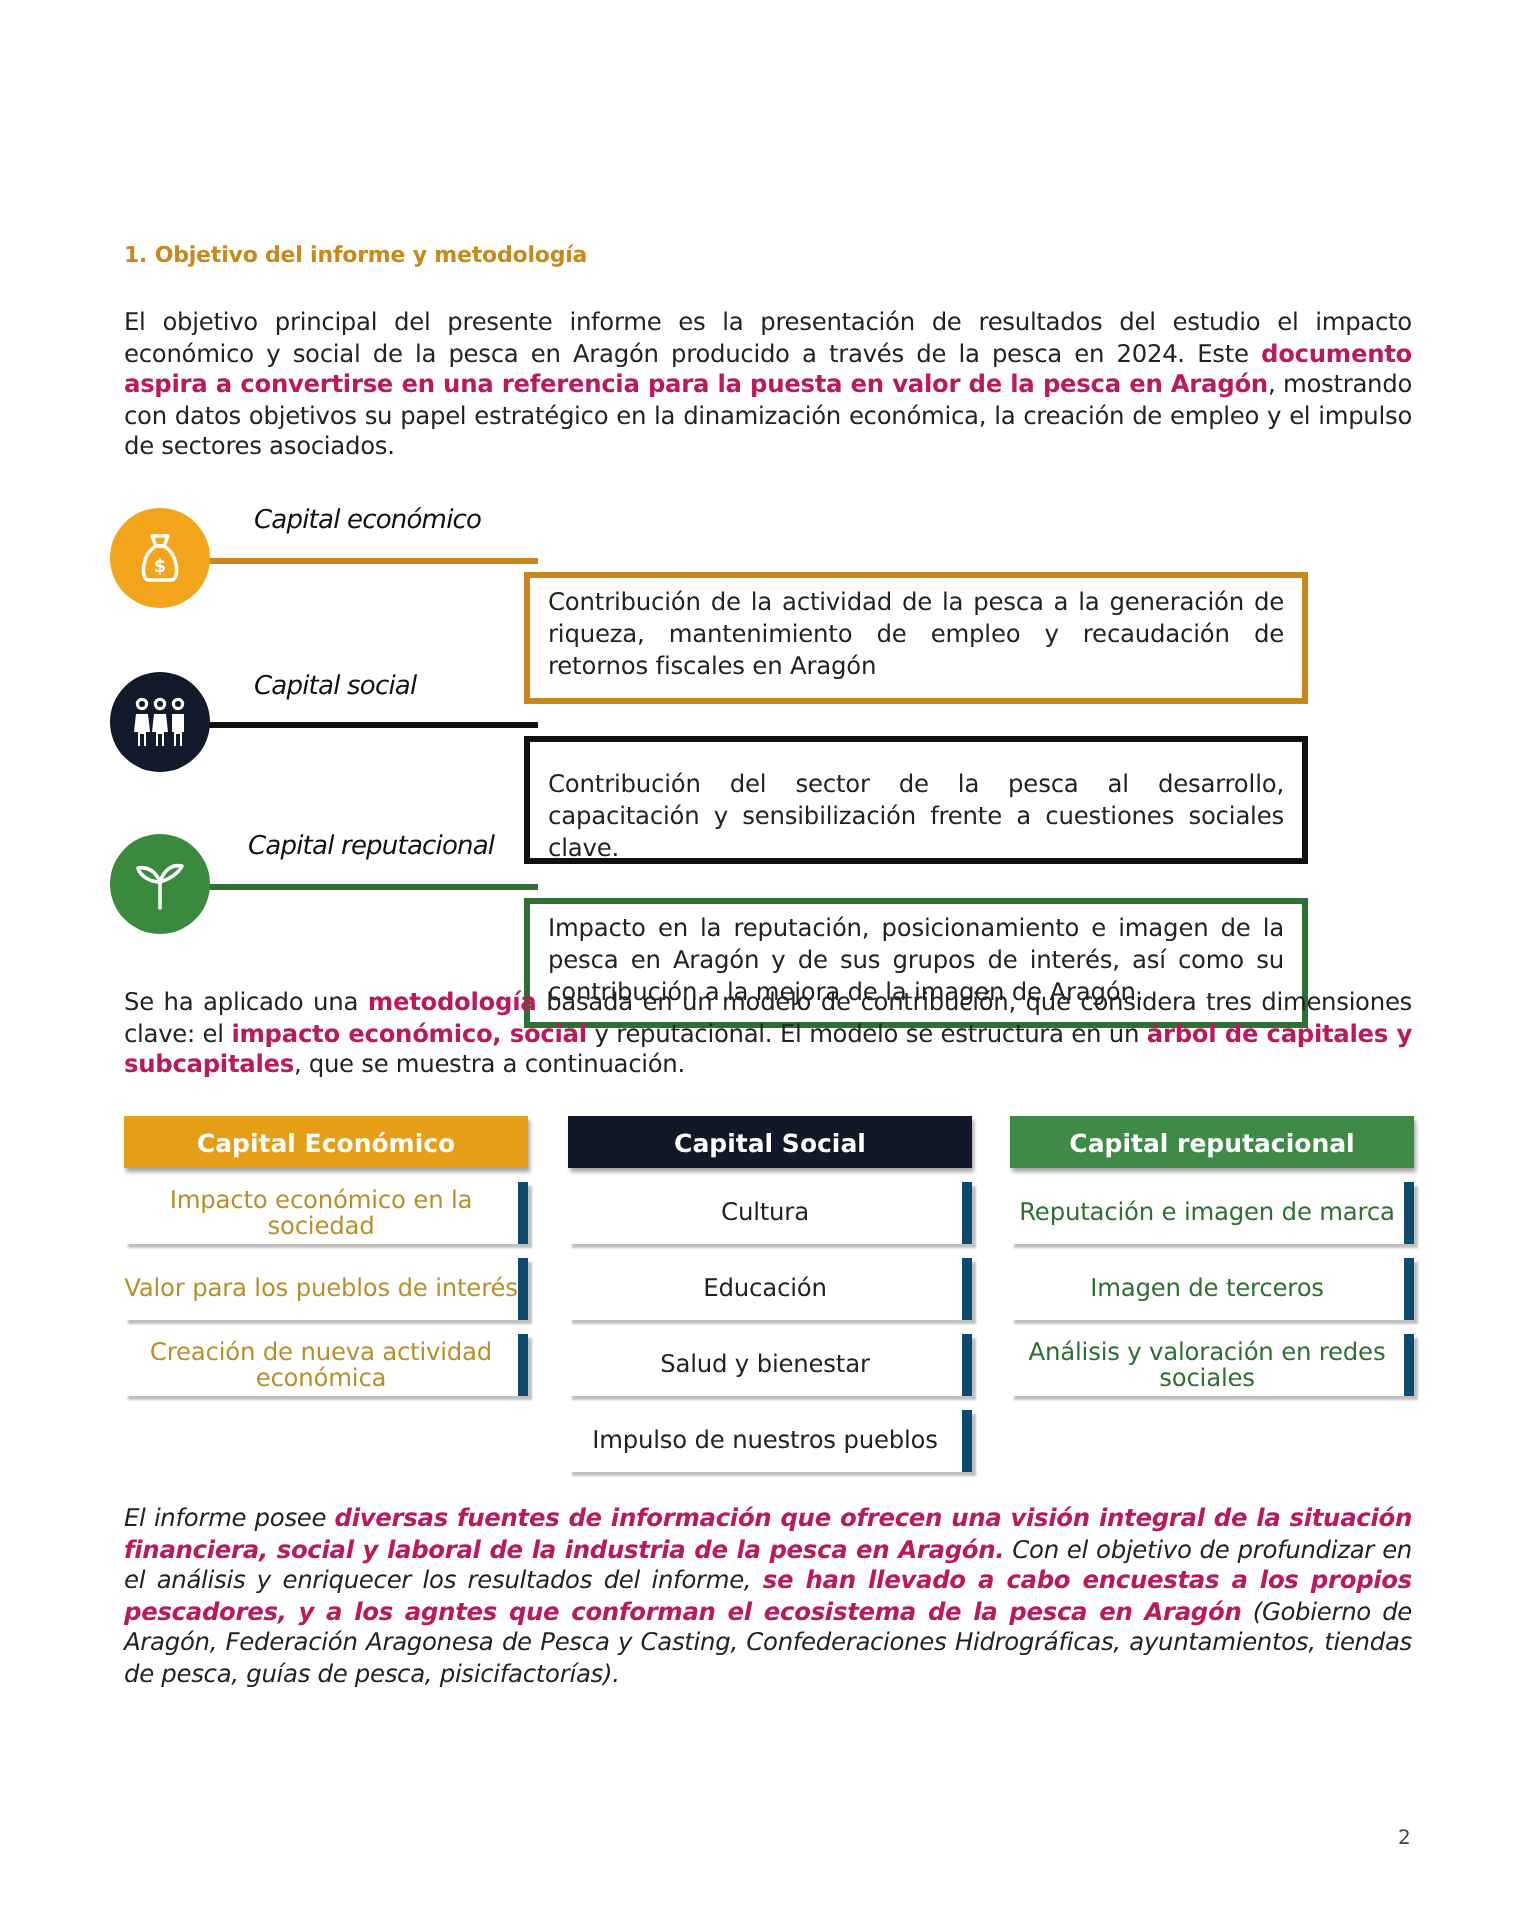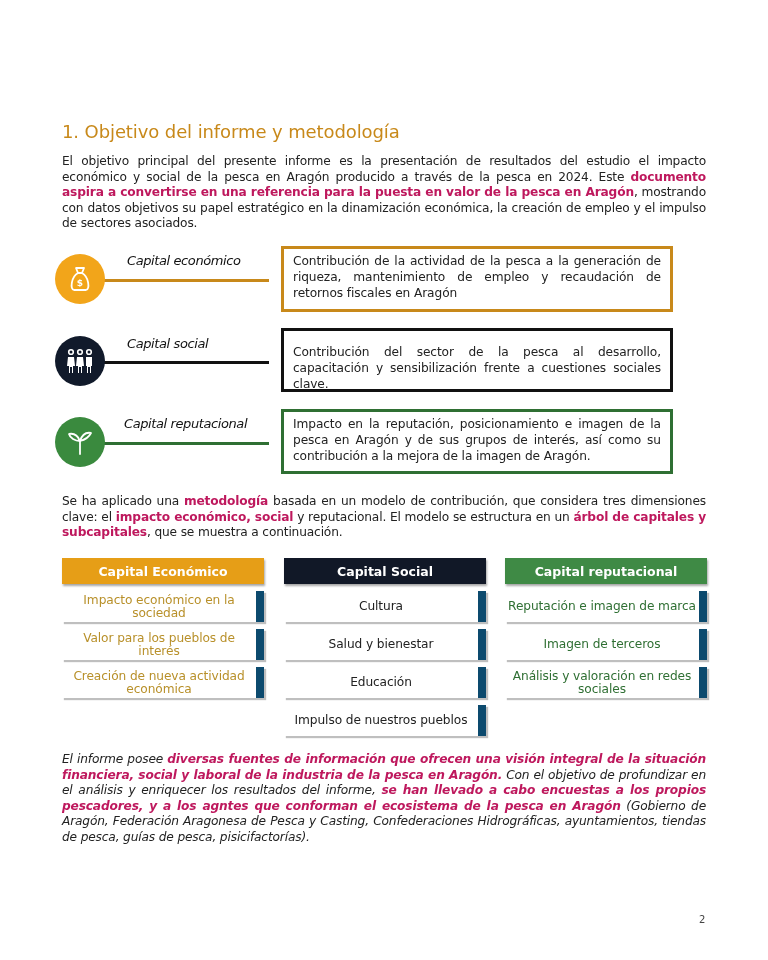--- a/index.html
+++ b/index.html
@@ -1,39 +1,39 @@
 <!DOCTYPE html>
 <html><head>
 <meta charset="utf-8">
 <style>
   html, body { margin: 0; padding: 0; background: #ffffff; }
   body { width: 768px; height: 960px; position: relative; overflow: hidden;
          font-family: "DejaVu Sans", sans-serif; color: #1a1a1a; }
   .page { position: absolute; left: 0; top: 0; width: 768px; height: 960px; }
 
-  .h1 { position: absolute; left: 62px; top: 121px; font-size: 18px; font-weight: normal;
+  .h1 { position: absolute; left: 62px; top: 121px; font-size: 11px; font-weight: bold;
         color: #c8891a; letter-spacing: -0.1px; }
 
   .para { position: absolute; left: 62px; width: 644px; font-size: 12.2px; line-height: 15.6px;
           text-align: justify; color: #222; letter-spacing: -0.15px; }
   .para b { font-weight: bold; color: #be185d; }
   .p1 { top: 154px; }
   .p2 { top: 494px; }
   .p3 { top: 752px; font-style: italic; }
 
   
   .cap-row { position: absolute; left: 55px; width: 652px; height: 66px; }
   .cap-icon { position: absolute; left: 0; width: 50px; height: 50px; border-radius: 50%;
               display: flex; align-items: center; justify-content: center; }
   .cap-line { position: absolute; height: 3px; left: 48px; width: 166px; }
   .cap-title { position: absolute; font-family: "DejaVu Sans", sans-serif; font-style: italic;
                font-size: 13px; color: #111; letter-spacing: -0.4px; }
-  .cap-box { position: absolute; left: 226px; width: 392px; border: 3px solid #000;
+  .cap-box { position: absolute; left: 207px; width: 392px; border: 3px solid #000;
              background: #fff; padding: 5px 9px; font-size: 12.2px; line-height: 15.8px;
-             text-align: justify; color: #222; letter-spacing: -0.1px; box-sizing: border-box; }
+             text-align: justify; color: #222; letter-spacing: -0.1px; box-sizing: border-box; margin-top: 40px; }
 
   .row-eco { top: 246px; }
   .row-eco .cap-icon { top: 8px; background: #f2a51a; }
   .row-eco .cap-line { top: 33px; background: #c8891a; }
   .row-eco .cap-title { left: 72px; top: 7px; }
   .row-eco .cap-box { top: 0; height: 66px; border-color: #c8891a; }
 
   .row-soc { top: 328px; }
   .row-soc .cap-icon { top: 8px; background: #111a2b; }
   .row-soc .cap-line { top: 33px; background: #111; }
@@ -51,21 +51,21 @@
   .col-eco { left: 62px; }
   .col-soc { left: 284px; }
   .col-rep { left: 505px; }
   .col-head { height: 26px; display: flex; align-items: center; justify-content: center;
               font-weight: bold; font-size: 12.5px; color: #fff; box-shadow: 1px 2px 2px rgba(0,0,0,0.35); }
   .col-eco .col-head { background: #e69e17; }
   .col-soc .col-head { background: #111827; }
   .col-rep .col-head { background: #3f8a45; }
   .col-item { margin-top: 7px; height: 31px; background: #fff; display: flex; align-items: center;
               justify-content: center; text-align: center; font-size: 12.2px; line-height: 12.5px;
-              box-shadow: 2px 2px 1px rgba(0,0,0,0.25); border-right: 8px solid #0c4a6e; letter-spacing: -0.1px; }
+              box-shadow: 2px 2px 1px rgba(0,0,0,0.25); border-right: 5px solid #0c4a6e; letter-spacing: -0.1px; }
   .col-eco .col-item { color: #b8902a; }
   .col-soc .col-item { color: #222; }
   .col-rep .col-item { color: #2f6f33; text-align: center; }
 
   .page-num { position: absolute; left: 699px; top: 914px; font-size: 10px; color: #444; }
 </style>
 </head>
 <body>
 
 <div class="page">
@@ -127,22 +127,22 @@
   <div class="col col-eco">
     <div class="col-head">Capital Económico</div>
     <div class="col-item">Impacto económico en la sociedad</div>
     <div class="col-item">Valor para los pueblos de interés</div>
     <div class="col-item">Creación de nueva actividad económica</div>
   </div>
 
   <div class="col col-soc">
     <div class="col-head">Capital Social</div>
     <div class="col-item">Cultura</div>
+    <div class="col-item">Educación</div>
     <div class="col-item">Salud y bienestar</div>
-    <div class="col-item">Educación</div>
     <div class="col-item">Impulso de nuestros pueblos</div>
   </div>
 
   <div class="col col-rep">
     <div class="col-head">Capital reputacional</div>
     <div class="col-item">Reputación e imagen de marca</div>
     <div class="col-item">Imagen de terceros</div>
     <div class="col-item">Análisis y valoración en redes sociales</div>
   </div>
 

